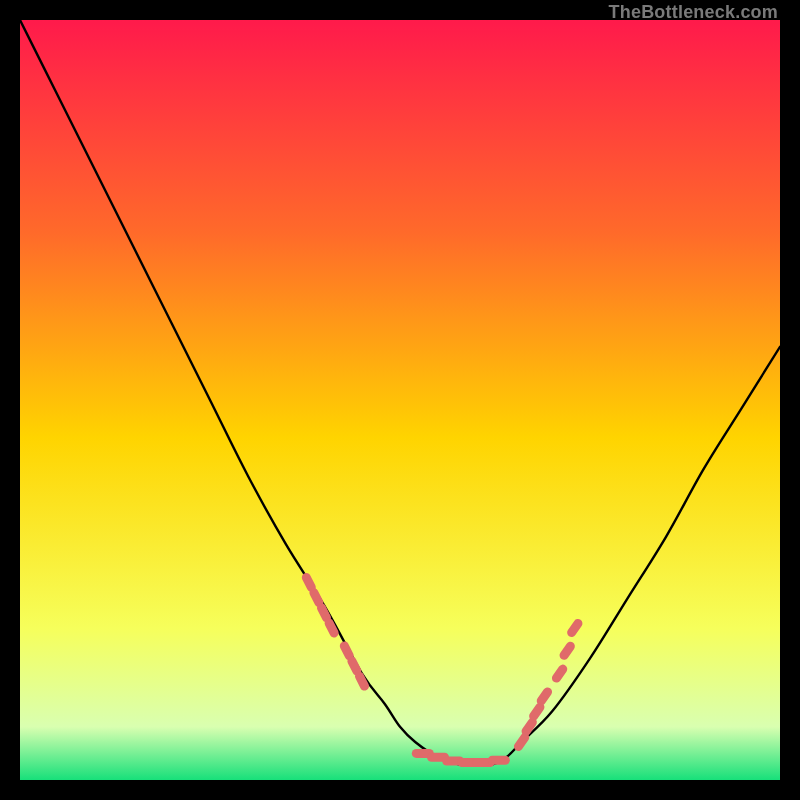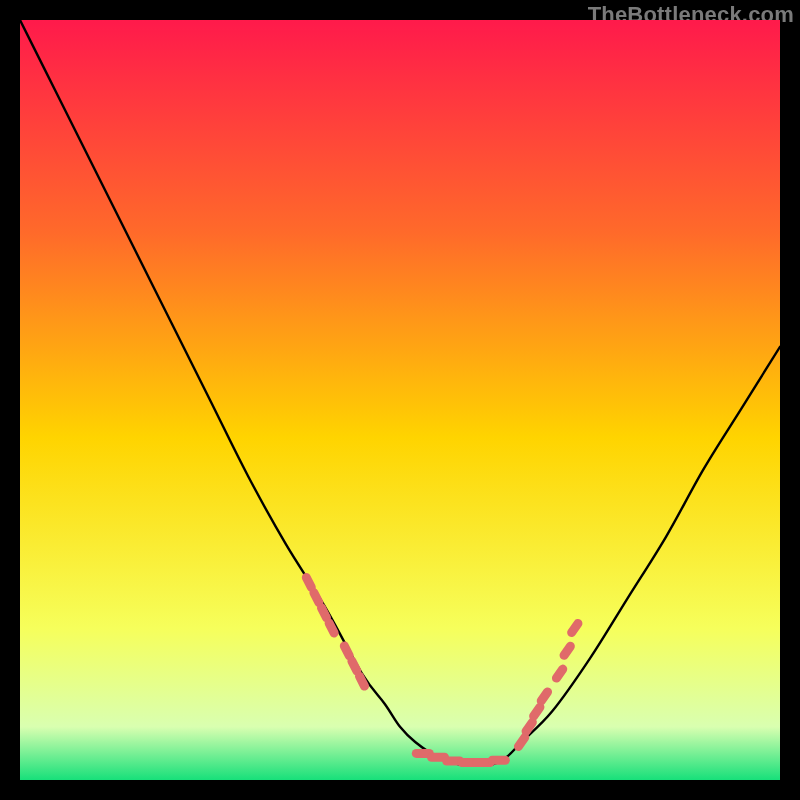--- a/index.html
+++ b/index.html
@@ -22,23 +22,23 @@
   .plot {
     position: absolute;
     left: 0;
     top: 0;
     width: 760px;
     height: 760px;
   }
   .watermark {
     position: absolute;
     top: 2px;
-    right: 6px;
+    right: 22px;
     color: #7a7a7a;
-    font-size: 22px;
+    font-size: 18px;
     font-weight: 600;
     letter-spacing: 0.2px;
     user-select: none;
   }
   svg { display: block; }
 </style>
 </head>
 <body>
 
 <div class="watermark">TheBottleneck.com</div>

